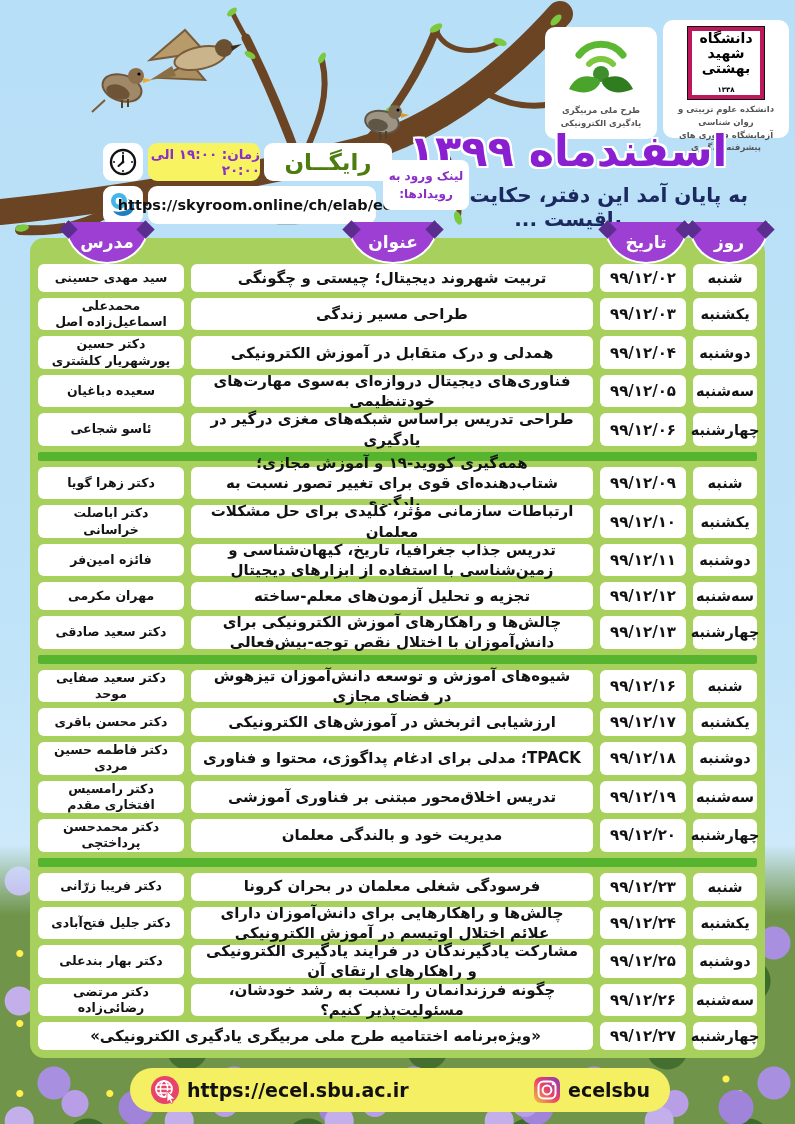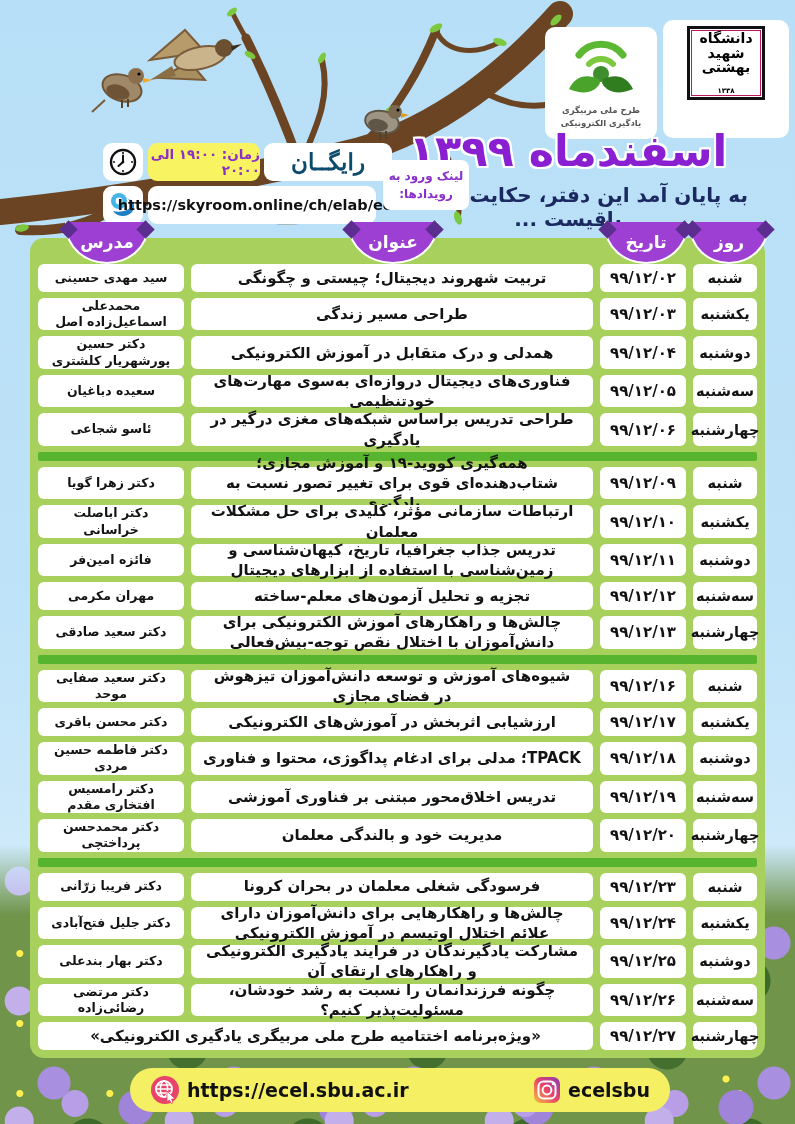--- a/index.html
+++ b/index.html
@@ -11,36 +11,36 @@
   
   .logo-card{position:absolute;background:#fff;border-radius:10px;z-index:2;
              display:flex;flex-direction:column;align-items:center;justify-content:flex-start;
              padding:6px 4px;box-sizing:border-box;}
   #logo-elearning{left:545px;top:27px;width:112px;height:112px;}
   #logo-university{left:663px;top:20px;width:126px;height:118px;}
   .logo-caption{font-size:8.5px;font-weight:bold;color:#555;text-align:center;line-height:1.5;direction:rtl;margin-top:3px;}
   #sbu-mark{width:78px;height:74px;border:3px solid #111;box-sizing:border-box;
             display:flex;flex-direction:column;align-items:center;justify-content:center;
             font-weight:bold;direction:rtl;}
-  #sbu-mark .inner{border:1px solid #be185d;width:68px;height:64px;display:flex;flex-direction:column;
-            align-items:center;justify-content:space-between;line-height:1.05;font-size:14px;color:#000;text-align:center;}
+  #sbu-mark .inner{border:4px solid #be185d;width:68px;height:64px;display:flex;flex-direction:column;
+            align-items:center;justify-content:center;line-height:1.05;font-size:14px;color:#000;text-align:center;}
   #sbu-mark .yr{font-size:7px;margin-top:12px;}
   
   #title-block{position:absolute;right:12px;top:128px;width:430px;text-align:center;z-index:3;direction:rtl;}
   #main-title{font-size:43px;font-weight:bold;color:#8a1fd1;line-height:1.1;
      text-shadow:-2px -2px 0 #fff,2px -2px 0 #fff,-2px 2px 0 #fff,2px 2px 0 #fff,0 -2px 0 #fff,0 2px 0 #fff,-2px 0 0 #fff,2px 0 0 #fff;}
   #sub-title{font-size:20px;font-weight:bold;color:#1c2960;margin-top:8px;}
   
   .widget{position:absolute;border-radius:9px;display:flex;align-items:center;justify-content:center;
           box-sizing:border-box;z-index:3;}
   #clock-box{left:103px;top:143px;width:40px;height:38px;background:#fff;}
   #time-box{left:148px;top:143px;width:112px;height:38px;background:#f8f360;
             font-size:13.5px;font-weight:bold;color:#8b2fc9;direction:rtl;}
   #free-box{left:264px;top:143px;width:128px;height:38px;background:#fff;
-            font-size:23px;font-weight:bold;color:#0c4a6e;direction:rtl;letter-spacing:1px;font-family:Liberation Serif, serif;}
+            font-size:23px;font-weight:bold;color:#4d7c0f;direction:rtl;letter-spacing:1px;}
   #skyroom-box{left:103px;top:186px;width:40px;height:38px;background:#fff;}
   #url-box{left:148px;top:186px;width:228px;height:38px;background:#fff;
            font-size:14.5px;font-weight:bold;color:#111;direction:ltr;}
   #link-caption-box{left:383px;top:160px;width:86px;height:50px;background:#fff;border-radius:8px;
            font-size:12px;font-weight:bold;color:#8b2fc9;direction:rtl;text-align:center;line-height:1.5;}
   
   #table-wrap{position:absolute;left:30px;top:238px;width:735px;height:820px;background:#a7d15c;
               border-radius:14px;padding:26px 8px 8px 8px;box-sizing:border-box;z-index:4;}
   #table-grid{display:grid;grid-template-columns:64px 86px 402px 1fr;direction:rtl;
               column-gap:7px;row-gap:6px;align-content:space-between;height:100%;}
@@ -169,20 +169,24 @@
     <div class="logo-caption">طرح ملی مربیگری یادگیری الکترونیکی</div>
   </div>
 
   <div class="logo-card" id="logo-university">
     <div id="sbu-mark">
       <div class="inner">
         <span>دانشگاه شهید بهشتی</span>
         <span class="yr">۱۳۳۸</span>
       </div>
     </div>
+    <div class="logo-caption">
+      <div>دانشکده علوم تربیتی و روان شناسی</div>
+      <div>آزمایشگاه فناوری های پیشرفته یادگیری</div>
+    </div>
   </div>
 
   <div id="title-block">
     <div id="main-title">اسفندماه ۱۳۹۹</div>
     <div id="sub-title">به پایان آمد این دفتر، حکایت همچنان باقیست ...</div>
   </div>
 
   <div class="widget" id="clock-box">
     <svg width="28" height="28" viewBox="0 0 28 28">
       <circle cx="14" cy="14" r="12" fill="#fff" stroke="#111" stroke-width="2.4"></circle>

